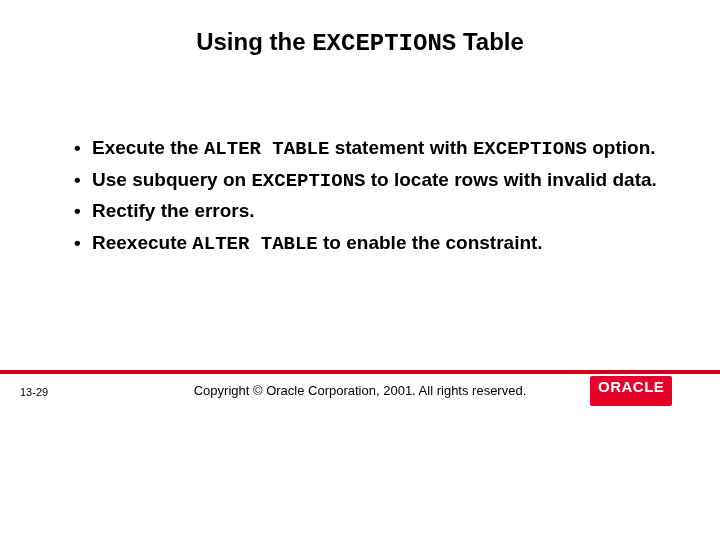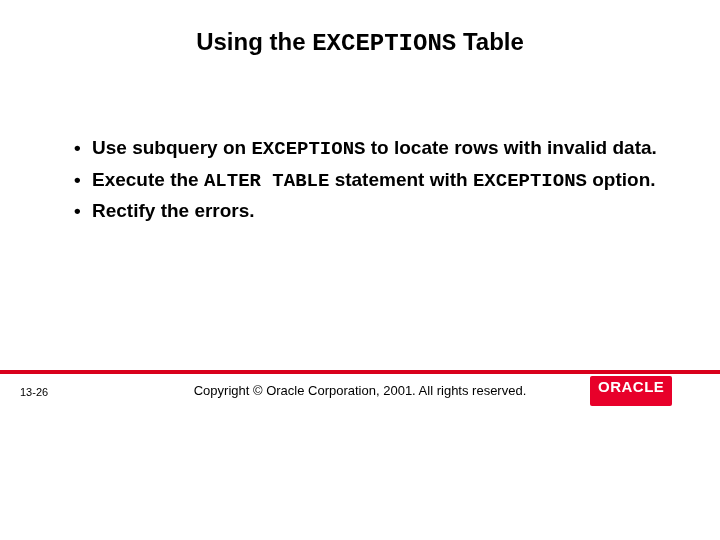--- a/index.html
+++ b/index.html
@@ -104,34 +104,37 @@
 <body>
 <div class="slide">
 
 <div class="title">
   <span>Using the </span><span class="code">EXCEPTIONS</span><span> Table</span>
 </div>
 
 <div class="body">
   <ul>
     <li>
+      <span>Execute the </span><span class="code">ALTER TABLE</span><span> statement with </span><span class="code">EXCEPTIONS</span><span> option.</span>
+    </li>
+    <li>
       <span>Use subquery on </span><span class="code">EXCEPTIONS</span><span> to locate rows with invalid data.</span><span class="code"></span><span></span>
     </li>
     <li>
-      <span>Execute the </span><span class="code">ALTER TABLE</span><span> statement with </span><span class="code">EXCEPTIONS</span><span> option.</span>
+      <span>Rectify the errors.</span><span class="code"></span><span></span><span class="code"></span><span></span>
     </li>
     <li>
-      <span>Rectify the errors.</span><span class="code"></span><span></span><span class="code"></span><span></span>
+      <span>Reexecute </span><span class="code">ALTER TABLE</span><span> to enable the constraint.</span><span class="code"></span><span></span>
     </li>
   </ul>
 </div>
 
 <div class="red-strip"></div>
 <div class="footer">
   <div class="footer-bar"></div>
-  <div class="slide-num">13-26</div>
+  <div class="slide-num">13-29</div>
   <div class="copyright">Copyright © Oracle Corporation, 2001. All rights reserved.</div>
   <div class="logo">
     <span class="logo-box">ORACLE</span>
   </div>
 </div>
 
 </div>
 
 </body></html>

